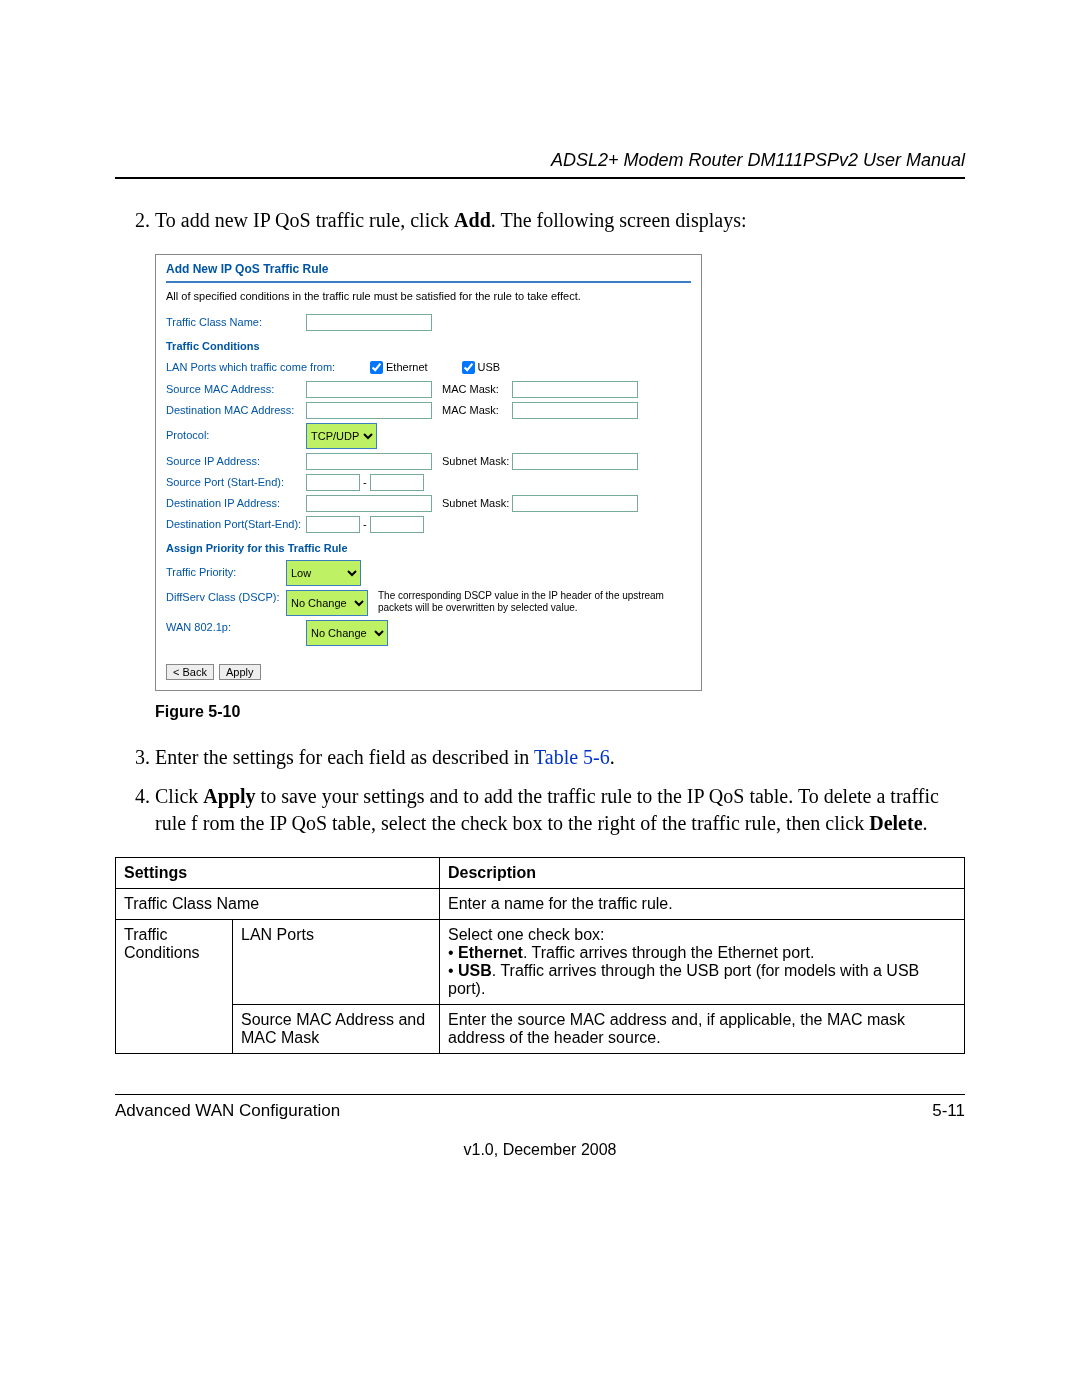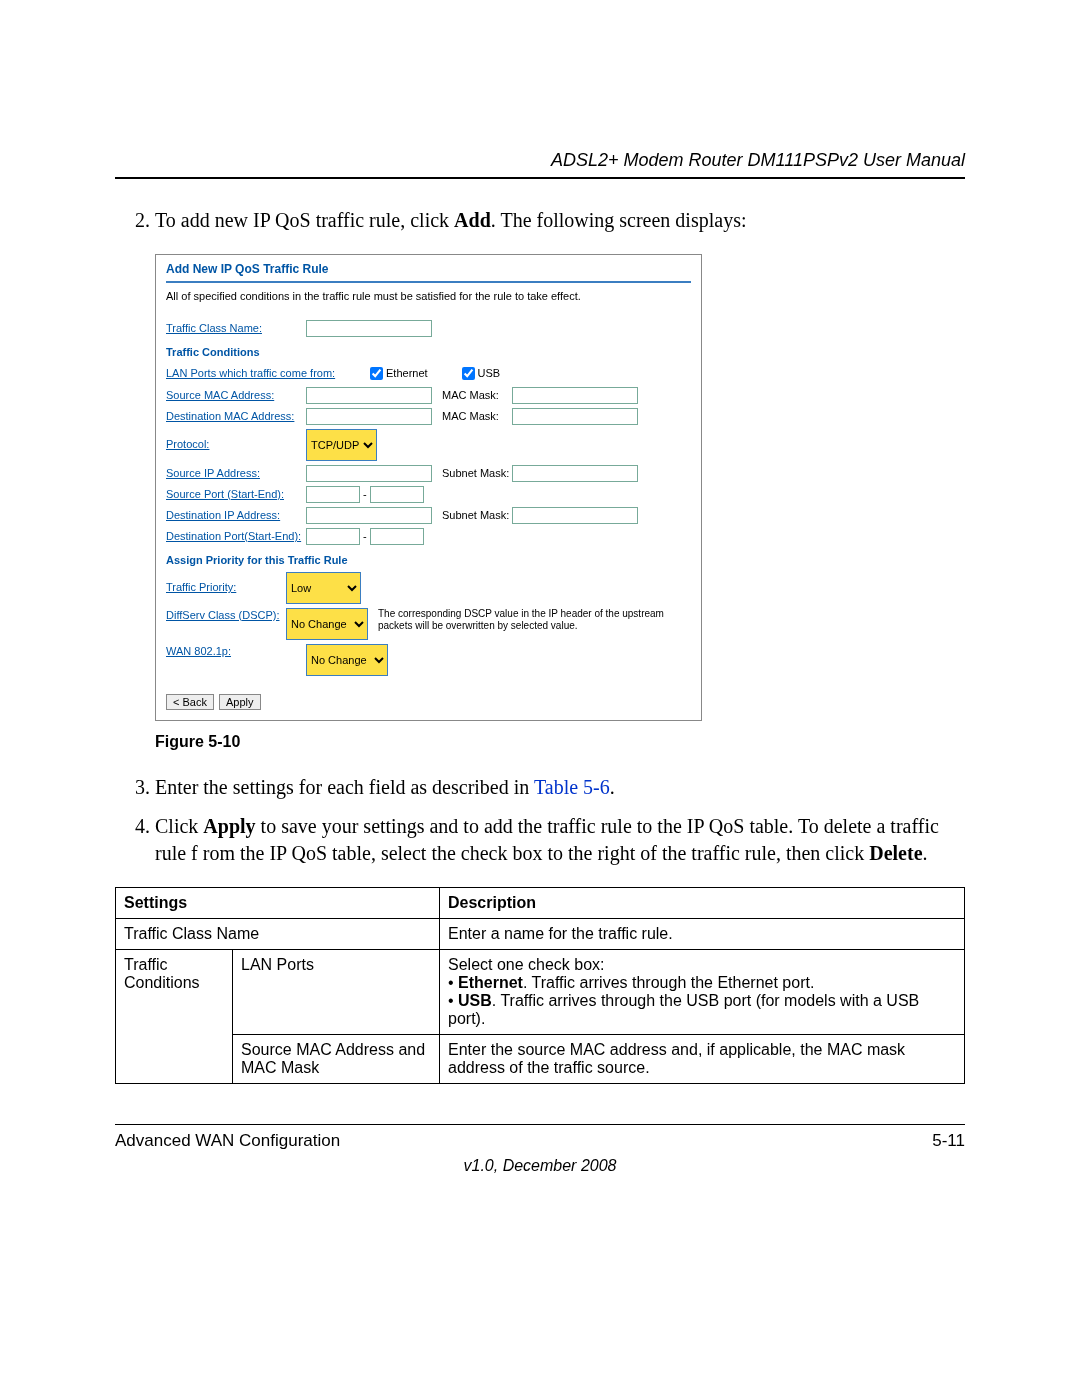--- a/index.html
+++ b/index.html
@@ -70,24 +70,23 @@
     margin: 40px 0 6px 0;
   }
   .footer-row {
     display: flex;
     justify-content: space-between;
     font-family: Arial, Helvetica, sans-serif;
     font-size: 17px;
   }
   .footer-version {
     text-align: center;
-    font-style: italic;
     font-family: Arial, Helvetica, sans-serif;
     font-size: 16px;
-    margin-top: 6px;
+    margin-top: 20px;
   }
 
   
   .screenshot {
     border: 1px solid #888;
     width: 525px;
     margin-left: 40px;
     padding: 6px 10px 10px 10px;
     font-family: Arial, Helvetica, sans-serif;
     font-size: 11px;
@@ -98,48 +97,48 @@
     color: #0055a5;
     font-weight: bold;
     font-size: 12px;
   }
   .screenshot .titlebar {
     border-bottom: 2px solid #3b7ec1;
     padding-bottom: 4px;
     margin-bottom: 6px;
   }
   .screenshot .intro {
-    margin-bottom: 16px;
+    margin-bottom: 10px;
   }
   .screenshot .section-head {
     color: #0055a5;
     font-weight: bold;
     margin-top: 8px;
   }
   .screenshot .row {
     display: flex;
     align-items: center;
     margin: 4px 0;
   }
-  .screenshot .lbl { color: #0055a5; flex: 0 0 140px; text-decoration: underline; }
+  .screenshot .lbl { color: #0055a5; flex: 0 0 140px; }
   .screenshot .lbl-sm { color: #000; flex: 0 0 70px; }
   .screenshot input[type="text"] {
     height: 15px;
     border: 1px solid #7a9;
     background: #fff;
     font-size: 11px;
     padding: 0 2px;
   }
   .screenshot input.in-wide { width: 120px; }
   .screenshot input.in-sm { width: 48px; }
   .screenshot select {
     border: 1px solid #3b7ec1;
-    background: #fde047;
+    background: #bef264;
     font-size: 11px;
-    height: 32px;
+    height: 26px;
   }
   .screenshot .chk {
     display: inline-flex;
     align-items: center;
     margin-right: 30px;
   }
   .screenshot .chk input { margin-right: 3px; }
   .screenshot .dash { margin: 0 3px; }
   .screenshot .hint { font-size: 10px; color:#000; margin-left:10px; line-height:1.2; }
   .screenshot .buttons { margin-top: 18px; }
@@ -286,21 +285,21 @@
         <td rowspan="2" style="width:100px;">Traffic Conditions</td>
         <td style="width:190px;">LAN Ports</td>
         <td>
           <span>Select one check box:</span><br>
           • <span class="strong">Ethernet</span><span>. Traffic arrives through the Ethernet port.</span><br>
           • <span class="strong">USB</span><span>. Traffic arrives through the USB port (for models with a USB port).</span>
         </td>
       </tr>
       <tr>
         <td>Source MAC Address and MAC Mask</td>
-        <td>Enter the source MAC address and, if applicable, the MAC mask address of the traffic source.</td>
+        <td>Enter the source MAC address and, if applicable, the MAC mask address of the header source.</td>
       </tr>
     </tbody>
   </table>
 
   <hr class="footer-hr">
   <div class="footer-row">
     <span>Advanced WAN Configuration</span>
     <span>5-11</span>
   </div>
   <div class="footer-version">v1.0, December 2008</div>

